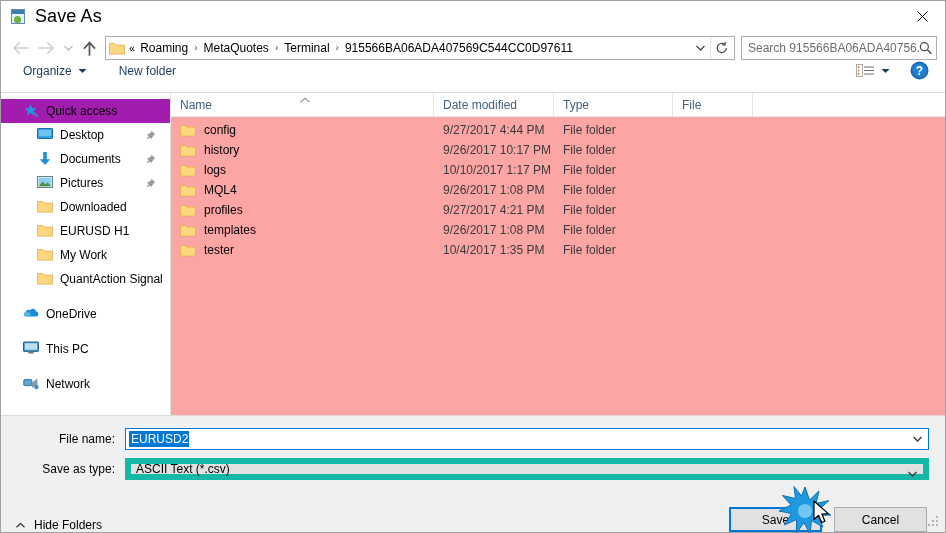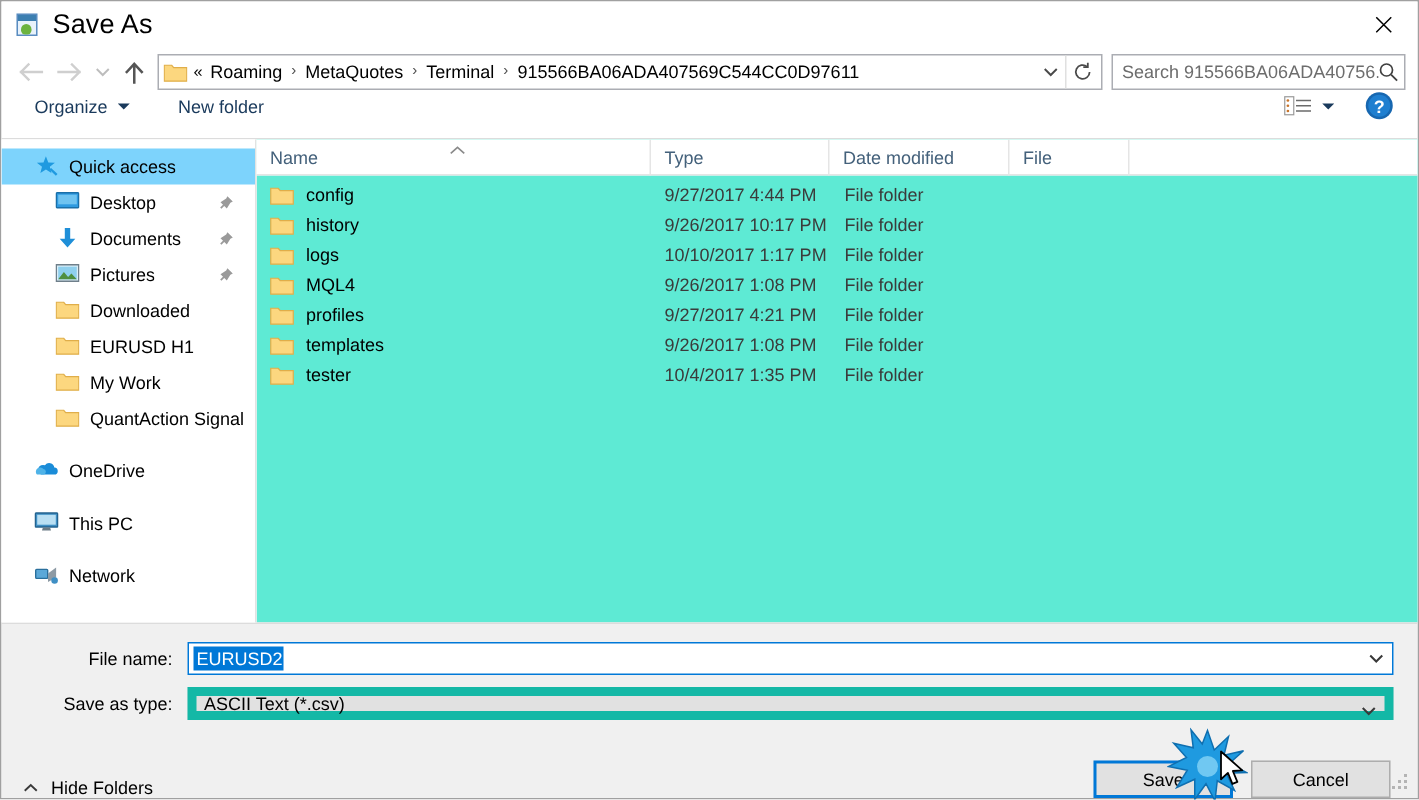--- a/index.html
+++ b/index.html
@@ -224,42 +224,42 @@
     display: flex;
     align-items: center;
     padding-left: 22px;
     padding-right: 6px;
     font-size: 12px;
     color: #000;
     white-space: nowrap;
     position: relative;
   }
   .nav-item.level1 { padding-left: 36px; }
-  .nav-item.selected { background: #7dd3fc; }
+  .nav-item.selected { background: #a21caf; }
   .nav-ico {
     width: 16px; height: 16px;
     margin-right: 7px;
     flex: 0 0 auto;
     position: relative;
   }
   .nav-label { overflow: hidden; text-overflow: clip; }
   .pin {
     position: absolute;
     right: 14px;
     width: 11px; height: 11px;
   }
   .nav-gap { height: 11px; }
 
   
   .filepane {
     flex: 1 1 auto;
     display: flex;
     flex-direction: column;
     min-width: 0;
-    background: #5eead4;
+    background: #fca5a5;
   }
   .col-header {
     height: 24px;
     display: flex;
     align-items: center;
     border-bottom: 1px solid #e5e5e5;
     background: #ffffff;
     flex: 0 0 auto;
     position: relative;
   }
@@ -691,22 +691,22 @@
             <circle cx="13.4" cy="11" r="2.2" fill="#3f8fc4"></circle>
           </svg>
         </span>
         <span class="nav-label">Network</span>
       </div>
     </div>
 
     <div class="filepane">
       <div class="col-header">
         <div class="col c-name">Name</div>
+        <div class="col c-date">Date modified</div>
         <div class="col c-type">Type</div>
-        <div class="col c-date">Date modified</div>
         <div class="col c-size">File</div>
         <span class="sort-caret">
           <svg width="12" height="7" viewBox="0 0 12 7">
               <path d="M1.5 5.2 L6 1.2 L10.5 5.2" stroke="#8a8a8a" stroke-width="1.1" fill="none"></path>
             </svg>
         </span>
       </div>
 
       <div class="rows">
         <div class="row">

